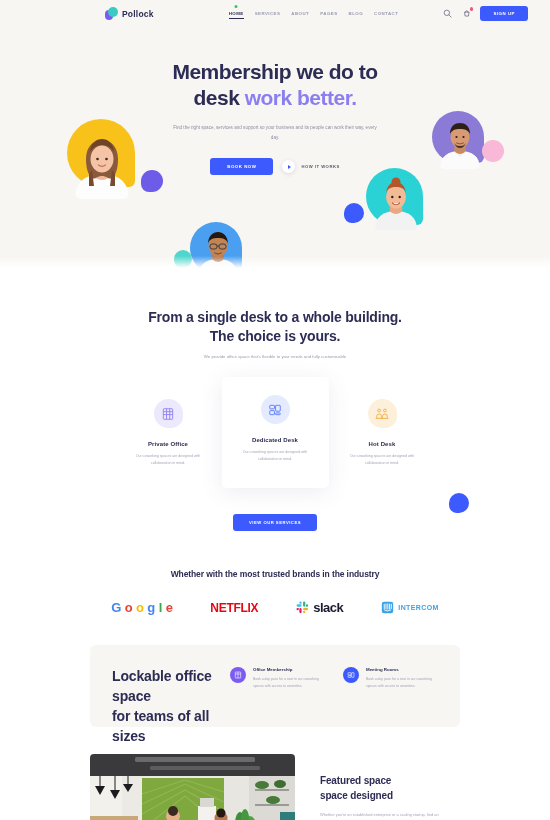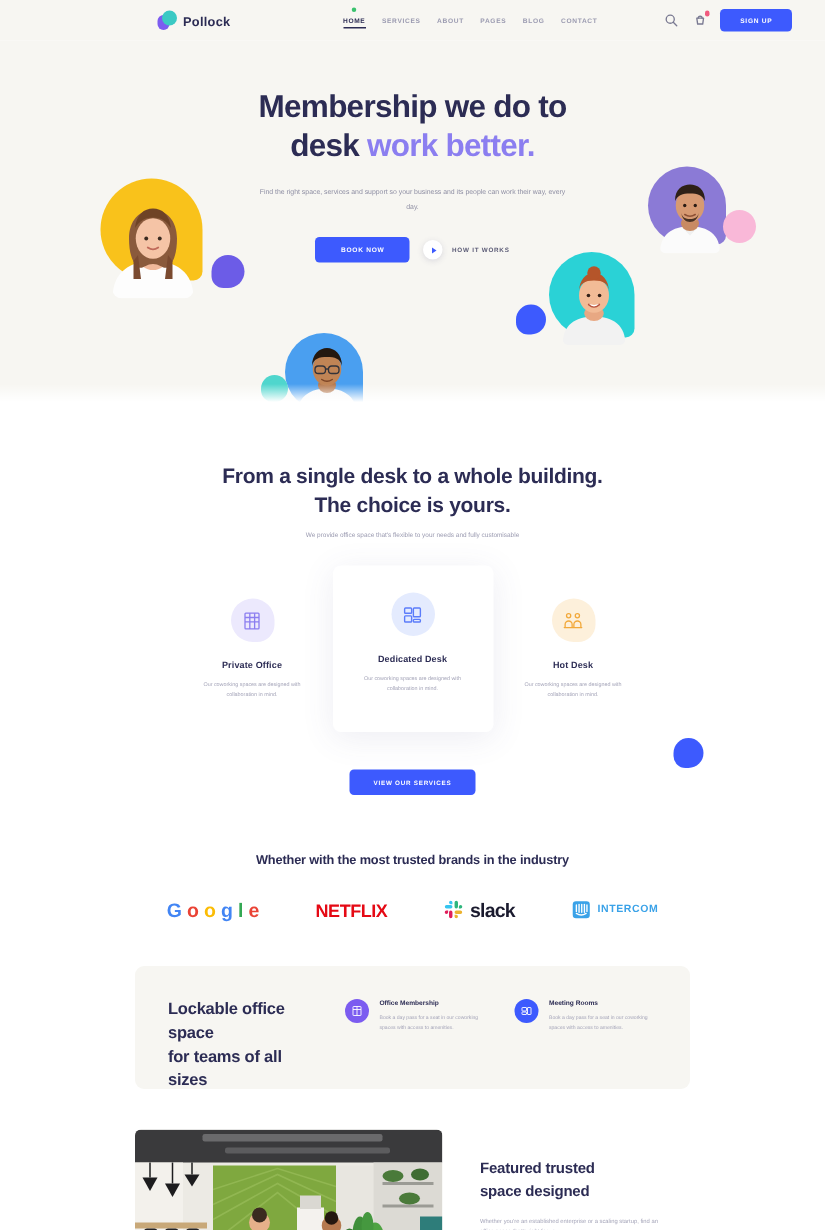--- a/index.html
+++ b/index.html
@@ -227,21 +227,21 @@
   
   .banner {
     margin:30px 90px 0;
     background:#f7f6f2;
     border-radius:6px;
     padding:22px 22px;
     display:flex; align-items:flex-start; gap:18px;
     height:82px;
   }
   .banner-title {
-    font-size:11px; font-weight:700; line-height:1.42; color:#2c2c54;
+    font-size:14px; font-weight:700; line-height:1.42; color:#2c2c54;
     letter-spacing:-.15px; width:100px; flex:none;
   }
   .banner-feature { display:flex; gap:7px; width:100px; }
   .feat-circle {
     width:16px; height:16px; border-radius:50%; flex:none;
     display:flex; align-items:center; justify-content:center;
   }
   .feat-title { font-size:4.4px; font-weight:700; color:#2c2c54; }
   .feat-desc { margin-top:4px; font-size:3.4px; line-height:1.85; color:#a4a4b8; }
 
@@ -578,18 +578,18 @@
         <ellipse cx="150" cy="70" rx="5" ry="12"></ellipse>
         <ellipse cx="160" cy="72" rx="6" ry="10" fill="#4ea342"></ellipse>
         <ellipse cx="143" cy="74" rx="5" ry="8" fill="#357a31"></ellipse>
         <ellipse cx="155" cy="64" rx="4" ry="9" fill="#45983f"></ellipse>
       </g>
       <rect x="190" y="58" width="15" height="22" fill="#2e7d7a"></rect>
     </svg>
   </div>
   <div class="feat-right">
     <h3 class="feat-head">
-      <span>Featured trusted</span><br>
+      <span>Featured space</span><br>
       <span>space designed</span>
     </h3>
     <p class="feat-body">Whether you're an established enterprise or a scaling startup, find an office space that's right for you.</p>
   </div>
 </div>
 
 </body></html>

